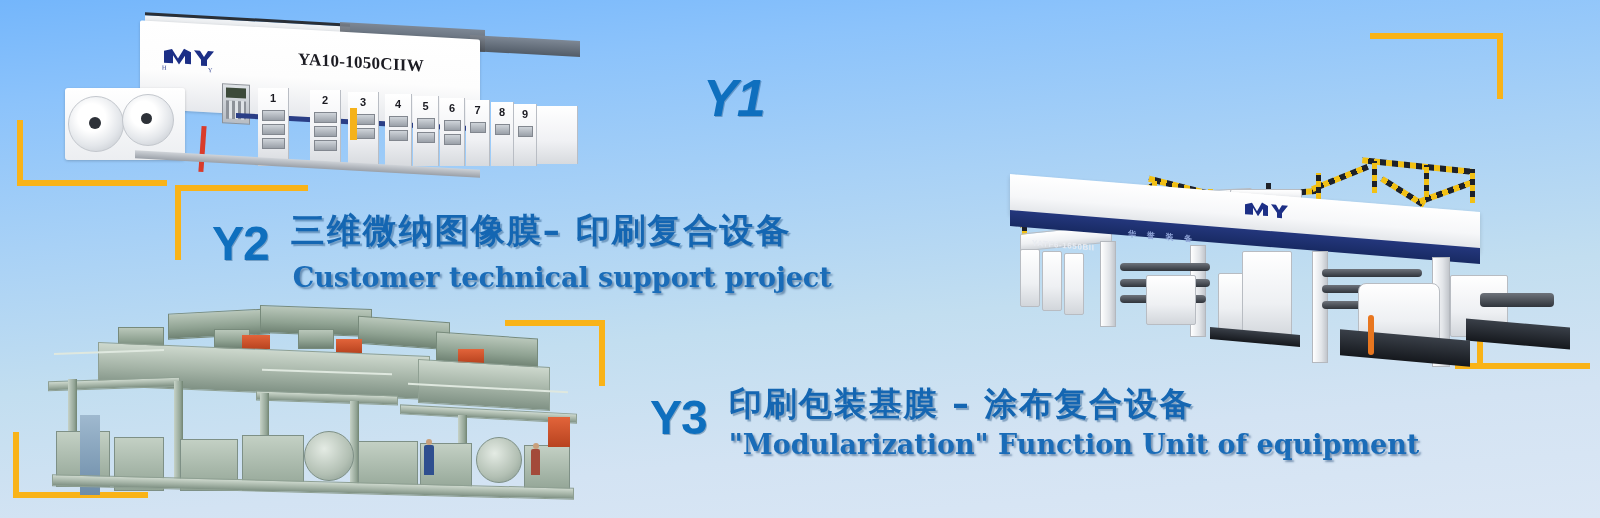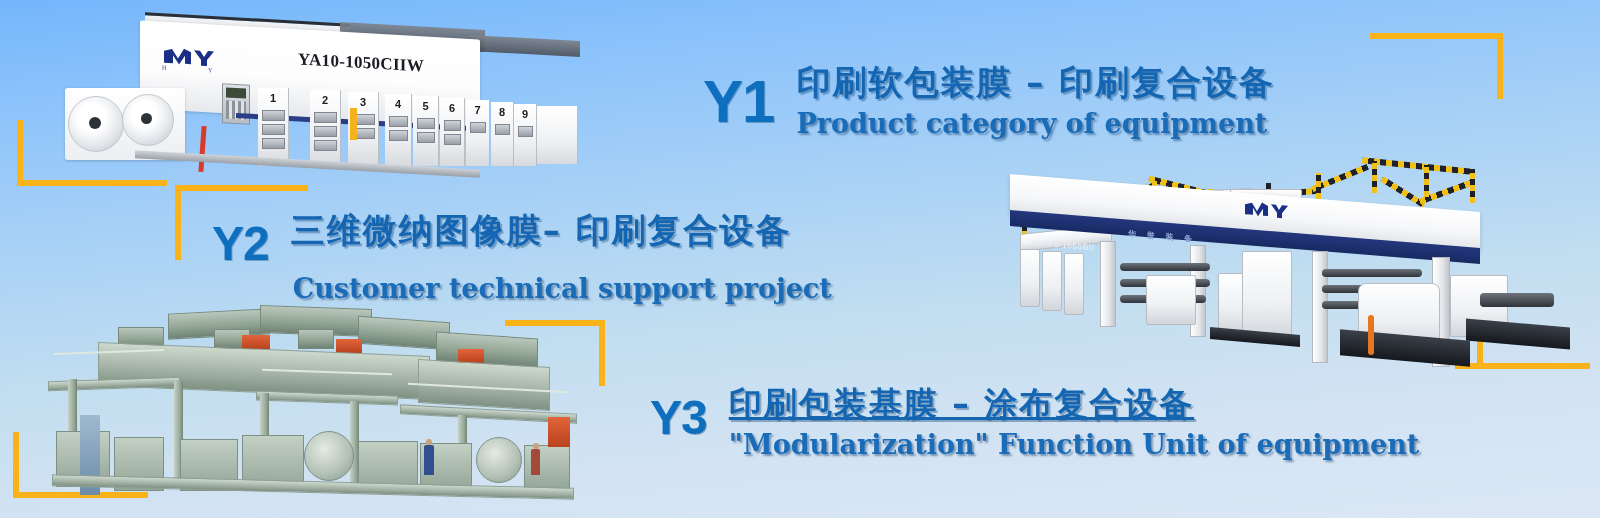--- a/index.html
+++ b/index.html
@@ -396,36 +396,32 @@
       <div class="head"></div>
     </div>
     <div class="person" style="left:503px;top:144px;width:9px;height:26px;background:#a34a3a;">
       <div class="head"></div>
     </div>
 
     <div class="slab" style="left:24px;top:176px;width:520px;height:10px;transform:skewY(1.5deg);"></div>
   </div>
 
   <div class="tblock" style="left:703px;top:60px;">
-    <div class="ycode" style="font-size:60px;margin-right:22px;margin-top:12px;">Y1</div>
-    <div class="tlines">
-      <div class="cn" style="font-size:34px;">印刷软包装膜 – 印刷复合设备</div>
-      <div class="en" style="font-size:27px;margin-top:2px;">Product category of equipment</div>
-    </div>
+    <div class="ycode" style="font-size:52px;margin-right:36px;margin-top:12px;font-style:italic;">Y1</div>
   </div>
 
   <div class="tblock" style="left:212px;top:208px;">
     <div class="ycode" style="font-size:48px;margin-right:22px;margin-top:12px;">Y2</div>
     <div class="tlines">
       <div class="cn" style="font-size:34px;">三维微纳图像膜– 印刷复合设备</div>
-      <div class="en" style="font-size:27px;margin-top:19px;margin-left:2px;">Customer technical support project</div>
+      <div class="en" style="font-size:27px;margin-top:8px;margin-left:2px;">Customer technical support project</div>
     </div>
   </div>
 
   <div class="tblock" style="left:650px;top:382px;">
     <div class="ycode" style="font-size:48px;margin-right:22px;margin-top:12px;">Y3</div>
     <div class="tlines">
-      <div class="cn" style="font-size:33px;text-decoration:underline;">印刷包装基膜 –  涂布复合设备</div>
+      <div class="cn" style="font-size:33px;">印刷包装基膜 –  涂布复合设备</div>
       <div class="en" style="font-size:27px;margin-top:2px;">"Modularization" Function Unit of equipment</div>
     </div>
   </div>
 
 </div>
 
 </body></html>

